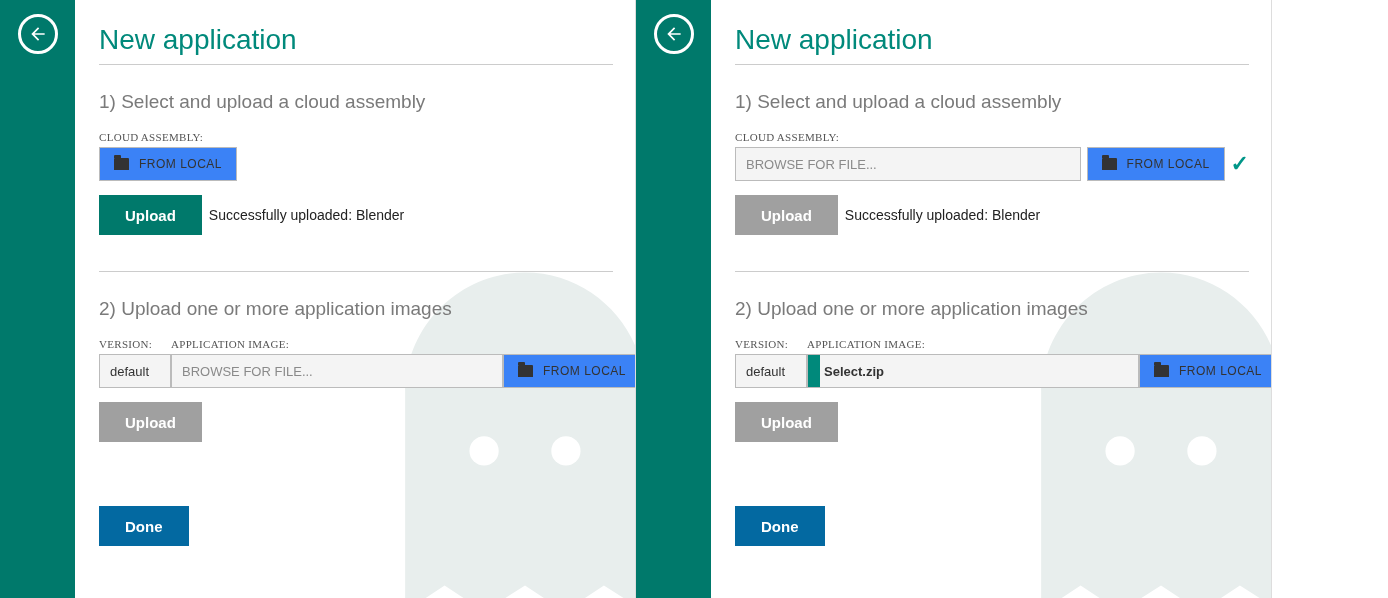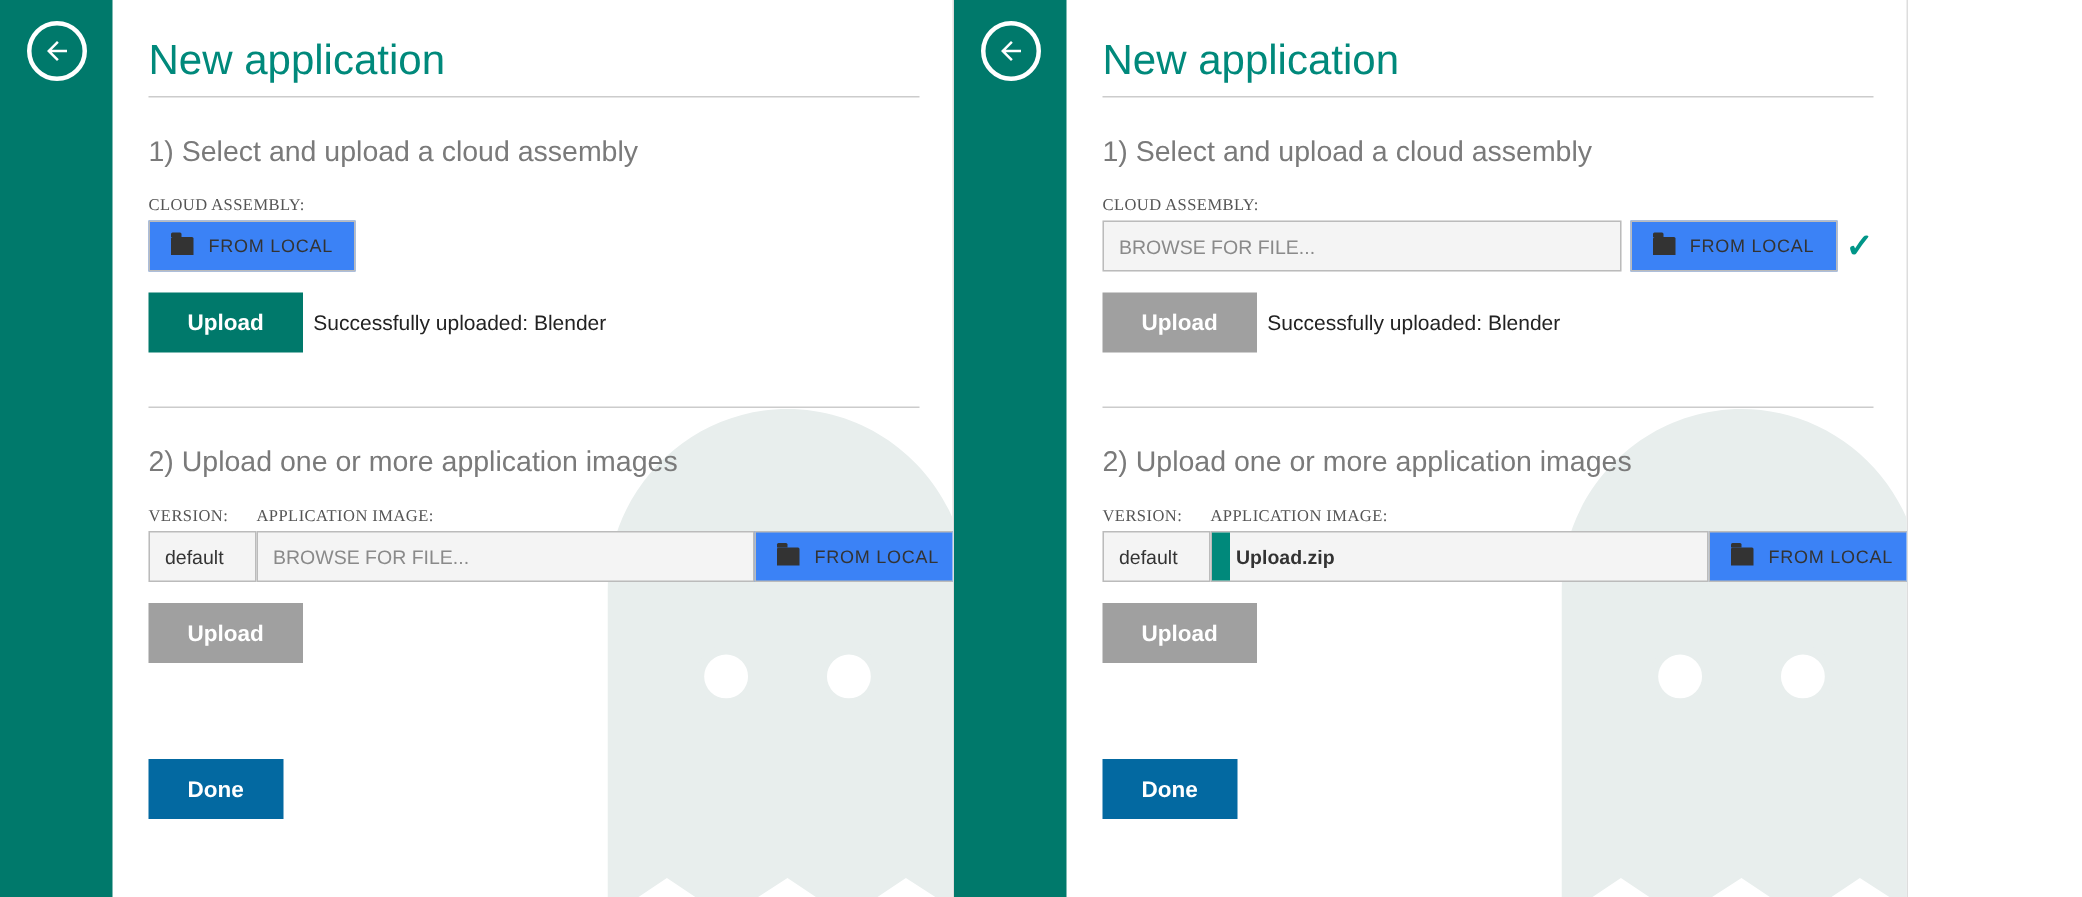--- a/index.html
+++ b/index.html
@@ -277,21 +277,21 @@
     <div class="step-label">2) Upload one or more application images</div>
     <div class="version-img-row">
       <div class="col">
         <div class="field-label">VERSION:</div>
         <input class="text-input version-input" value="default" style="">
       </div>
       <div class="col">
         <div class="field-label">APPLICATION IMAGE:</div>
         <div class="img-input-wrap">
           <div class="progress-bar"></div>
-          <span class="file-name">Upload.zip</span>
+          <span class="file-name">Select.zip</span>
         </div>
       </div>
       <div class="from-local">
         <span class="folder-icon"></span>
         <span>FROM LOCAL</span>
       </div>
       <span class="spinner-indicator">
         <svg width="22" height="22" viewBox="0 0 24 24" fill="none" stroke="#29b6f6" stroke-width="2.4" stroke-linecap="round">
           <path d="M21 12a9 9 0 1 1-3.2-6.9"></path>
             <polyline points="21 3 21 9 15 9"></polyline>

